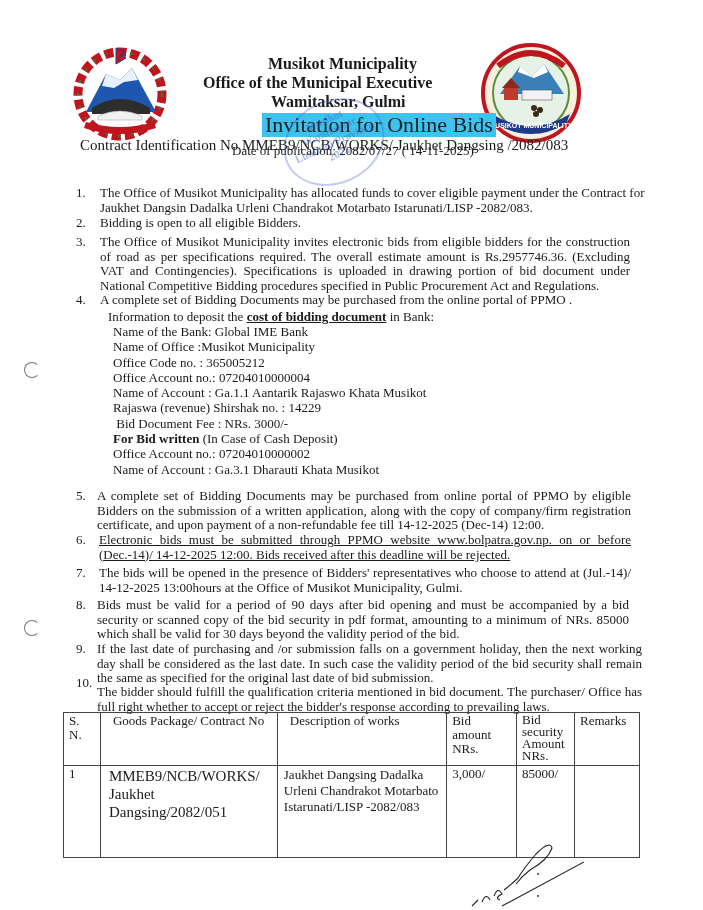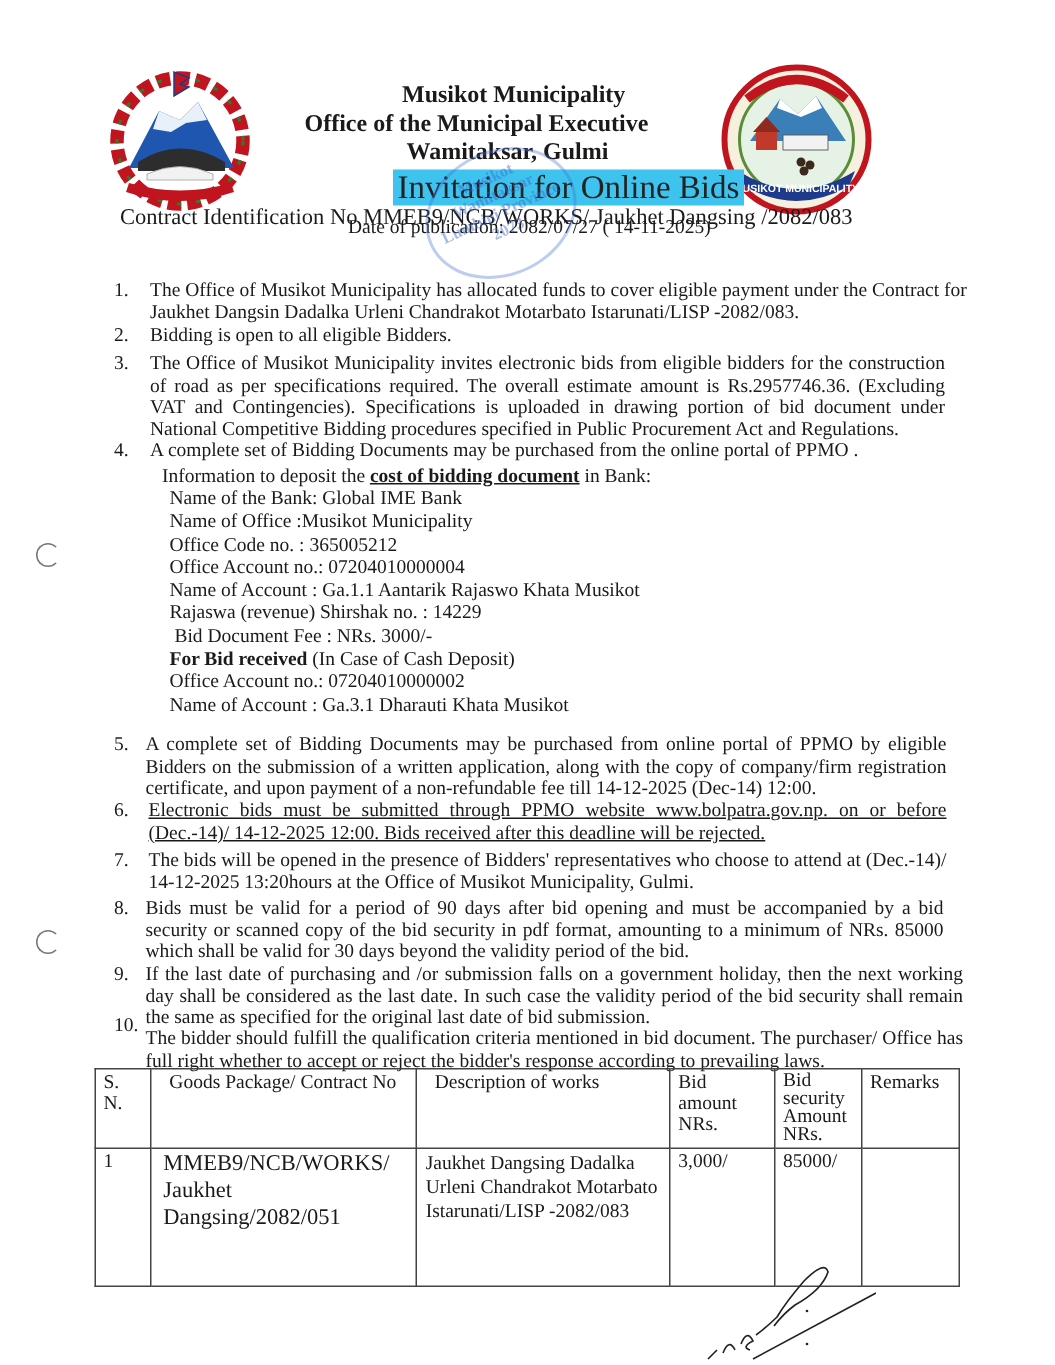--- a/index.html
+++ b/index.html
@@ -83,33 +83,33 @@
   <span>Information to deposit the </span><span style="font-weight:bold;text-decoration:underline;">cost of bidding document</span><span> in Bank:</span>
 </div>
 <div class="abs" style="left:113px;top:324px;">
   <div class="indent-line">Name of the Bank: Global IME Bank</div>
   <div class="indent-line">Name of Office :Musikot Municipality</div>
   <div class="indent-line">Office Code no. : 365005212</div>
   <div class="indent-line">Office Account no.: 07204010000004</div>
   <div class="indent-line">Name of Account : Ga.1.1 Aantarik Rajaswo Khata Musikot</div>
   <div class="indent-line">Rajaswa (revenue) Shirshak no. : 14229</div>
   <div class="indent-line" style="white-space:pre;"> Bid Document Fee : NRs. 3000/-</div>
-  <div class="indent-line"><b>For Bid received</b><span> (In Case of Cash Deposit)</span></div>
+  <div class="indent-line"><b>For Bid written</b><span> (In Case of Cash Deposit)</span></div>
   <div class="indent-line">Office Account no.: 07204010000002</div>
   <div class="indent-line">Name of Account : Ga.3.1 Dharauti Khata Musikot</div>
 </div>
 
 <div class="num" style="left:76px;top:489px;">5.</div>
 <div class="abs para" style="left:97px;top:489px;width:534px;">A complete set of Bidding Documents may be purchased from online portal of PPMO by eligible Bidders on the submission of a written application, along with the copy of company/firm registration certificate, and upon payment of a non-refundable fee till 14-12-2025 (Dec-14) 12:00.</div>
 
 <div class="num" style="left:76px;top:533px;">6.</div>
 <div class="abs para" style="left:99px;top:533px;width:532px;text-decoration:underline;">Electronic bids must be submitted through PPMO website www.bolpatra.gov.np. on or before (Dec.-14)/ 14-12-2025 12:00. Bids received after this deadline will be rejected.</div>
 
 <div class="num" style="left:76px;top:566px;">7.</div>
-<div class="abs para" style="left:99px;top:566px;width:532px;">The bids will be opened in the presence of Bidders' representatives who choose to attend at (Dec.-14)/ 14-12-2025  13:20hours at the Office of Musikot Municipality, Gulmi.</div>
+<div class="abs para" style="left:99px;top:566px;width:532px;">The bids will be opened in the presence of Bidders' representatives who choose to attend at (Jul.-14)/ 14-12-2025  13:00hours at the Office of Musikot Municipality, Gulmi.</div>
 
 <div class="num" style="left:76px;top:598px;">8.</div>
 <div class="abs para" style="left:97px;top:598px;width:532px;">Bids must be valid for a period of 90 days after bid opening and must be accompanied by a bid security or scanned copy of the bid security in pdf format, amounting to a minimum of  NRs. 85000 which shall be valid for 30 days beyond the validity period of the bid.</div>
 
 <div class="num" style="left:76px;top:642px;">9.</div>
 <div class="abs para" style="left:97px;top:642px;width:545px;">If the last date of purchasing and /or submission falls on a government holiday, then the next working day shall be considered as the last date. In such case the validity period of the bid security shall remain the same as specified for the original last date of bid submission.</div>
 
 <div class="num" style="left:76px;top:676px;">10.</div>
 <div class="abs para" style="left:97px;top:685px;width:545px;">The bidder should fulfill the qualification criteria mentioned in bid document. The purchaser/ Office has full right whether to accept or reject the bidder's response according to prevailing laws.</div>
 

